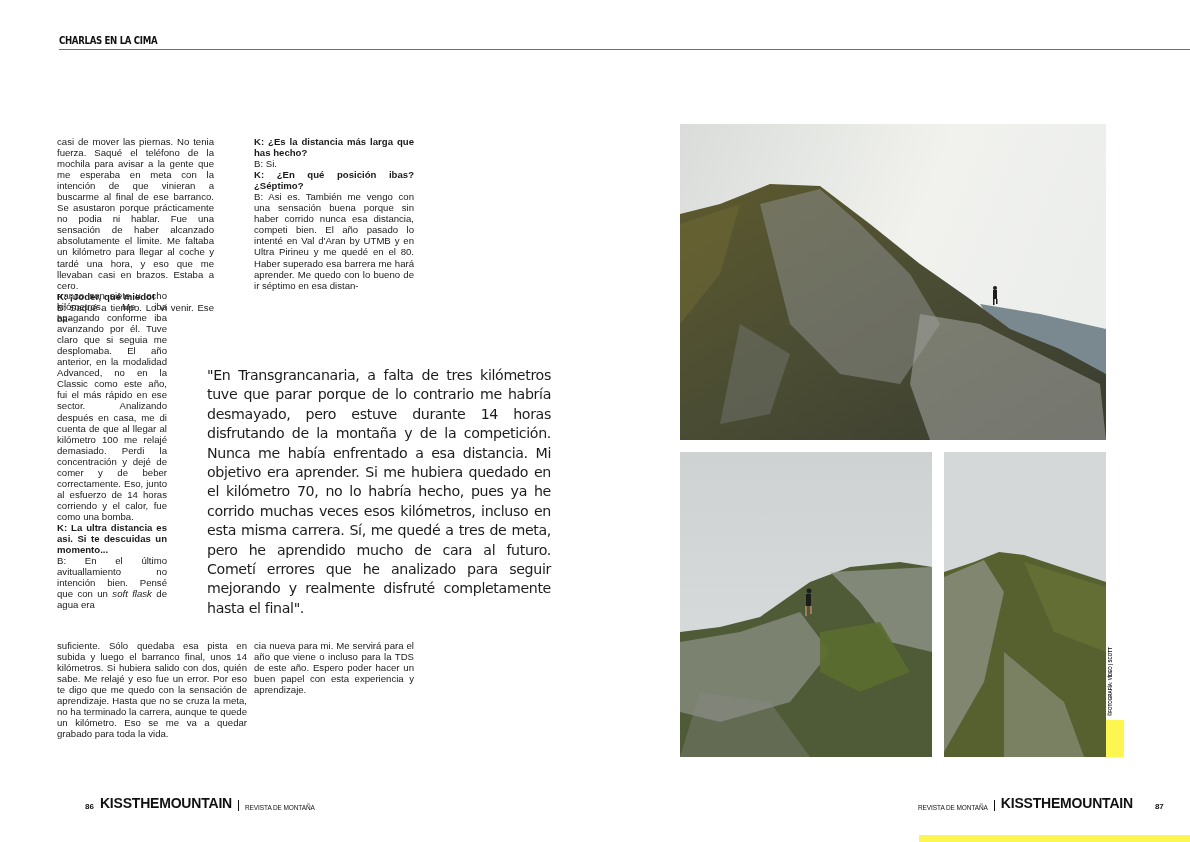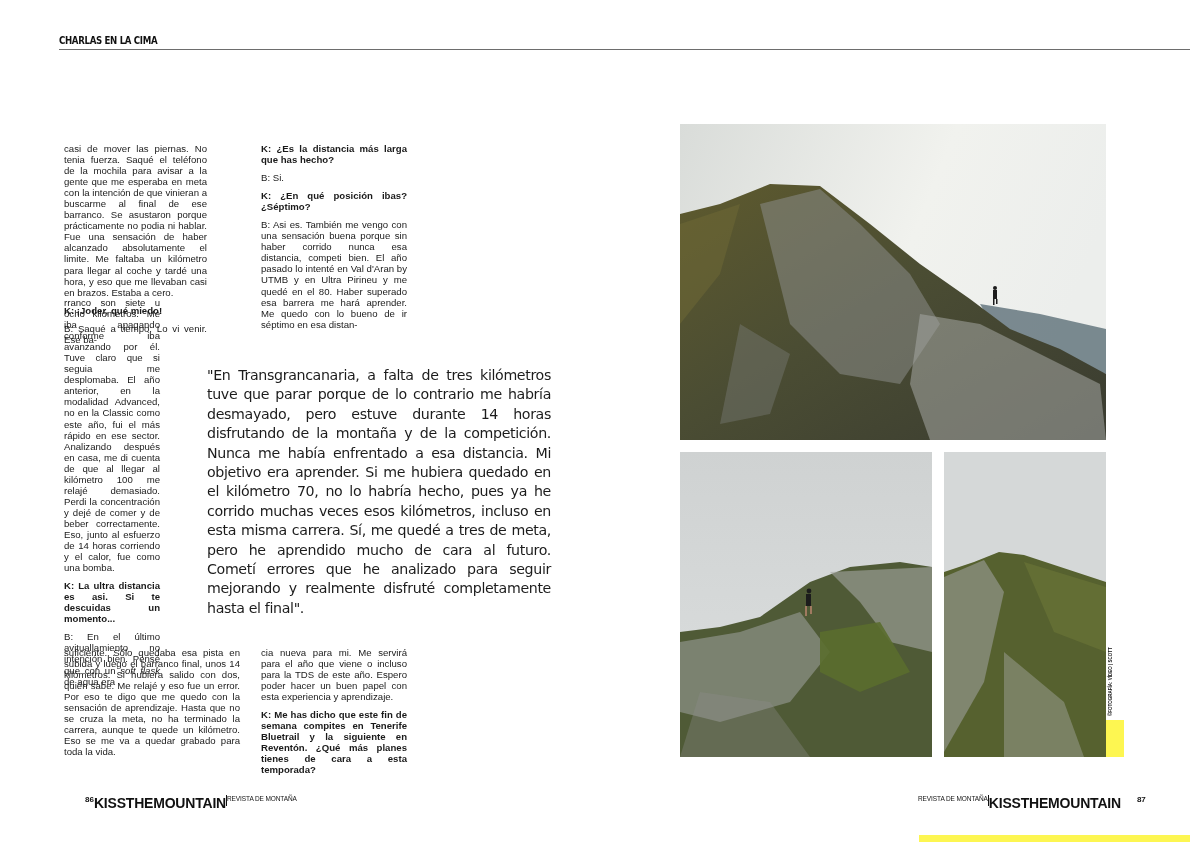--- a/index.html
+++ b/index.html
@@ -4,38 +4,38 @@
 <style>
   html, body { margin: 0; padding: 0; }
   body { width: 1190px; height: 842px; background: #ffffff; position: relative; overflow: hidden;
          font-family: "Liberation Sans", sans-serif; color: #1a1a1a; }
   .section-header { position: absolute; left: 59px; top: 34px; font-family: "DejaVu Sans", sans-serif;
          font-weight: bold; font-size: 10.5px; letter-spacing: -0.4px; transform: scaleX(0.82); transform-origin: left;
          color: #111; }
   .header-rule { position: absolute; left: 59px; top: 49px; width: 1131px; height: 1px; background: #6d6d6d; }
   .col { position: absolute; font-size: 9.6px; line-height: 11.05px; text-align: justify; color: #1a1a1a;
          font-family: "Liberation Sans", sans-serif; }
-  .col p { margin: 7px; }
+  .col p { margin: 0; }
   .q { font-weight: bold; }
   .col1 { left: 57px; top: 136px; width: 157px; }
   .col1b { left: 57px; top: 290px; width: 110px; }
   .col1c { left: 57px; top: 640px; width: 190px; }
   .col2 { left: 254px; top: 136px; width: 160px; }
   .col2b { left: 254px; top: 640px; width: 160px; }
   .pullquote { position: absolute; left: 207px; top: 366px; width: 344px; font-size: 14.2px; line-height: 19.4px;
          text-align: justify; color: #1c1c1c; font-family: "DejaVu Sans", sans-serif; letter-spacing: -0.35px; }
   .photo { position: absolute; overflow: hidden; }
   .photo svg { display: block; width: 100%; height: 100%; }
   .photo-top { left: 680px; top: 124px; width: 426px; height: 316px; }
   .photo-bl { left: 680px; top: 452px; width: 252px; height: 305px; }
   .photo-br { left: 944px; top: 452px; width: 162px; height: 305px; }
   .credit { position: absolute; left: 1108px; top: 716px; font-size: 4.5px; font-weight: bold;
          transform: rotate(-90deg); transform-origin: left top; white-space: nowrap; color: #111; }
   .yellow-block { position: absolute; left: 1106px; top: 720px; width: 18px; height: 37px; background: #fdf651; }
-  .footer { position: absolute; top: 795px; font-size: 7.5px; display: flex; align-items: flex-start; gap: 0; color: #111; }
+  .footer { position: absolute; top: 795px; font-size: 7.5px; display: flex; align-items: flex-end; gap: 6px; color: #111; }
   .footer .pg { font-weight: bold; font-size: 8px; }
   .footer .brand { font-weight: bold; font-size: 14px; letter-spacing: -0.2px; }
   .footer .sep { width: 1px; height: 11px; background: #111; }
   .footer .sub { font-size: 6.5px; letter-spacing: -0.1px; }
   .footer-left { left: 85px; }
   .footer-right { left: 918px; }
   .yellow-bar { position: absolute; left: 919px; top: 835px; width: 271px; height: 7px; background: #fdf651; }
 </style>
 </head>
 <body>
@@ -57,21 +57,20 @@
     <p>suficiente. Sólo quedaba esa pista en subida y luego el barranco final, unos 14 kilómetros. Si hubiera salido con dos, quién sabe. Me relajé y eso fue un error. Por eso te digo que me quedo con la sensación de aprendizaje. Hasta que no se cruza la meta, no ha terminado la carrera, aunque te quede un kilómetro. Eso se me va a quedar grabado para toda la vida.</p>
   </div>
 <div class="col col2">
     <p class="q">K: ¿Es la distancia más larga que has hecho?</p>
     <p>B: Si.</p>
     <p class="q">K: ¿En qué posición ibas? ¿Séptimo?</p>
     <p>B: Asi es. También me vengo con una sensación buena porque sin haber corrido nunca esa distancia, competi bien. El año pasado lo intenté en Val d'Aran by UTMB y en Ultra Pirineu y me quedé en el 80. Haber superado esa barrera me hará aprender. Me quedo con lo bueno de ir séptimo en esa distan-</p>
   </div>
 <div class="col col2b">
     <p>cia nueva para mi. Me servirá para el año que viene o incluso para la TDS de este año. Espero poder hacer un buen papel con esta experiencia y aprendizaje.</p>
-    <p class="q">K: Me has dicho que este fin de semana compites en Tenerife Bluetrail y la siguiente en Reventón. ¿Qué más planes tienes de cara a esta temporada?</p>
   </div>
 
 <div class="pullquote">"En Transgrancanaria, a falta de tres kilómetros tuve que parar porque de lo contrario me habría desmayado, pero estuve durante 14 horas disfrutando de la montaña y de la competición. Nunca me había enfrentado a esa distancia. Mi objetivo era aprender. Si me hubiera quedado en el kilómetro 70, no lo habría hecho, pues ya he corrido muchas veces esos kilómetros, incluso en esta misma carrera. Sí, me quedé a tres de meta, pero he aprendido mucho de cara al futuro. Cometí errores que he analizado para seguir mejorando y realmente disfruté completamente hasta el final".</div>
 
 <div class="photo photo-top">
   <svg viewBox="0 0 426 316" preserveAspectRatio="none">
     <defs>
       <linearGradient id="skyT" x1="0" y1="0" x2="1" y2="0.3">
         <stop offset="0" stop-color="#d9dcd9"></stop>
           <stop offset="0.6" stop-color="#f1f2ee"></stop>

